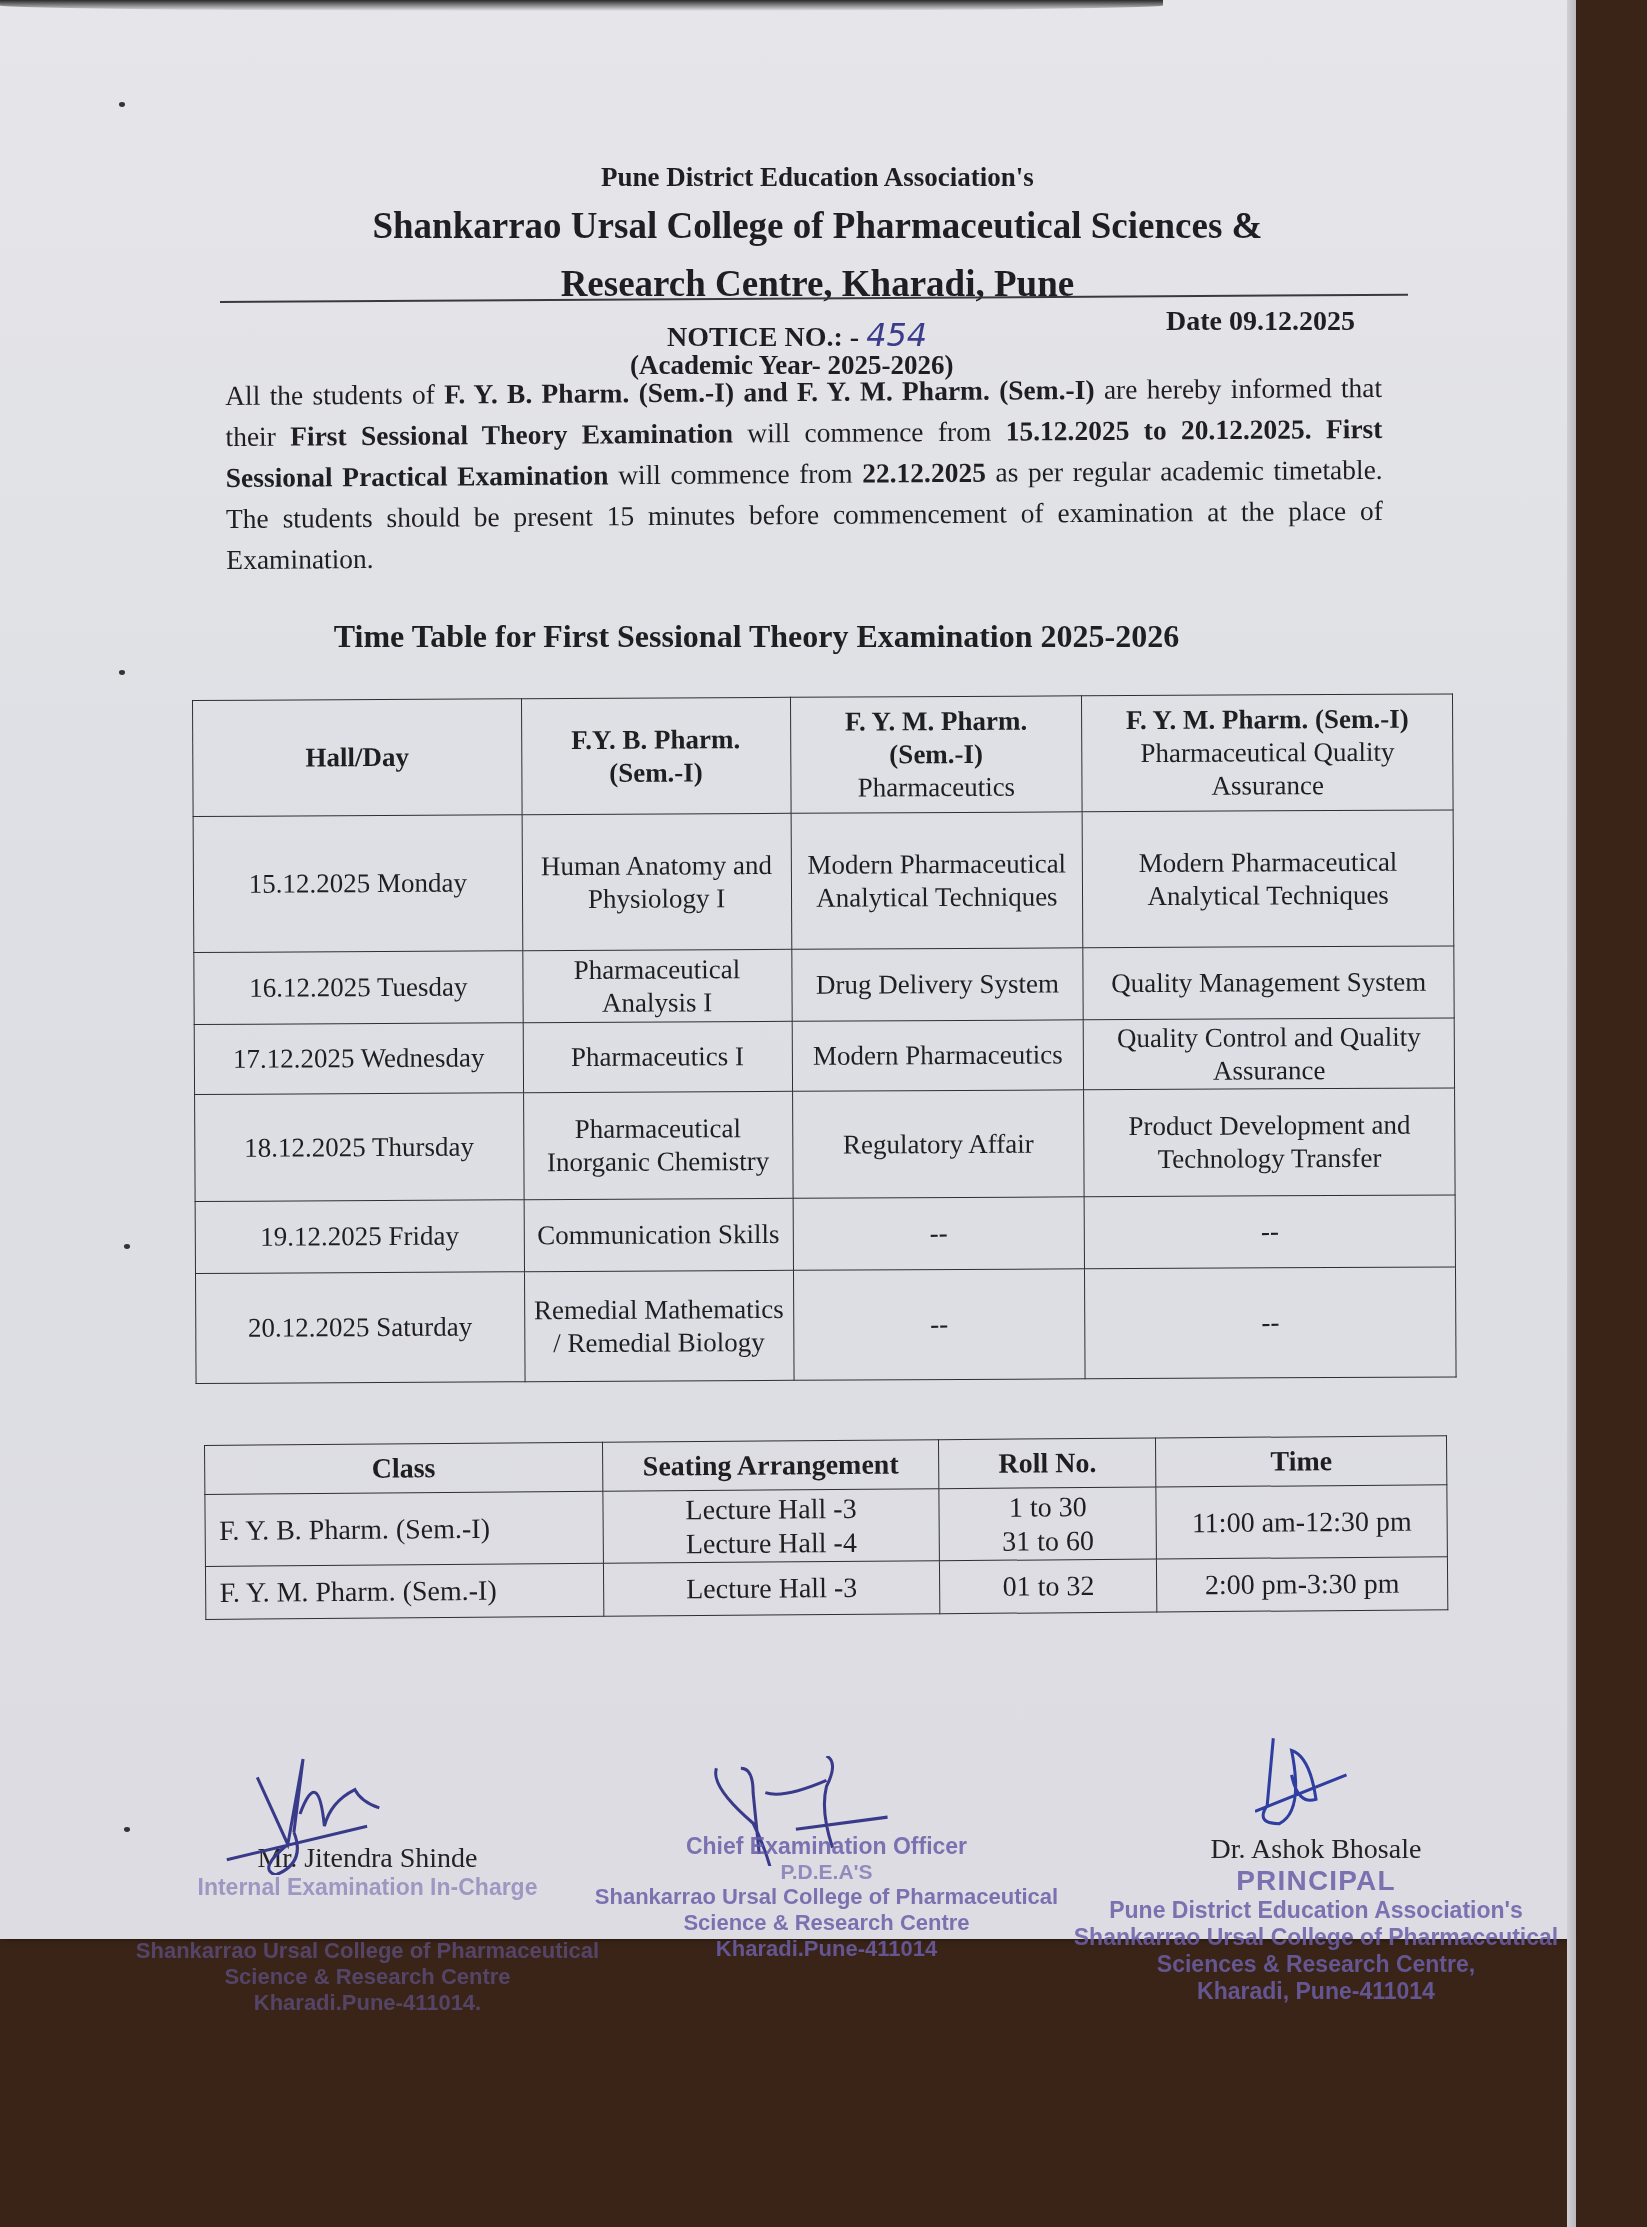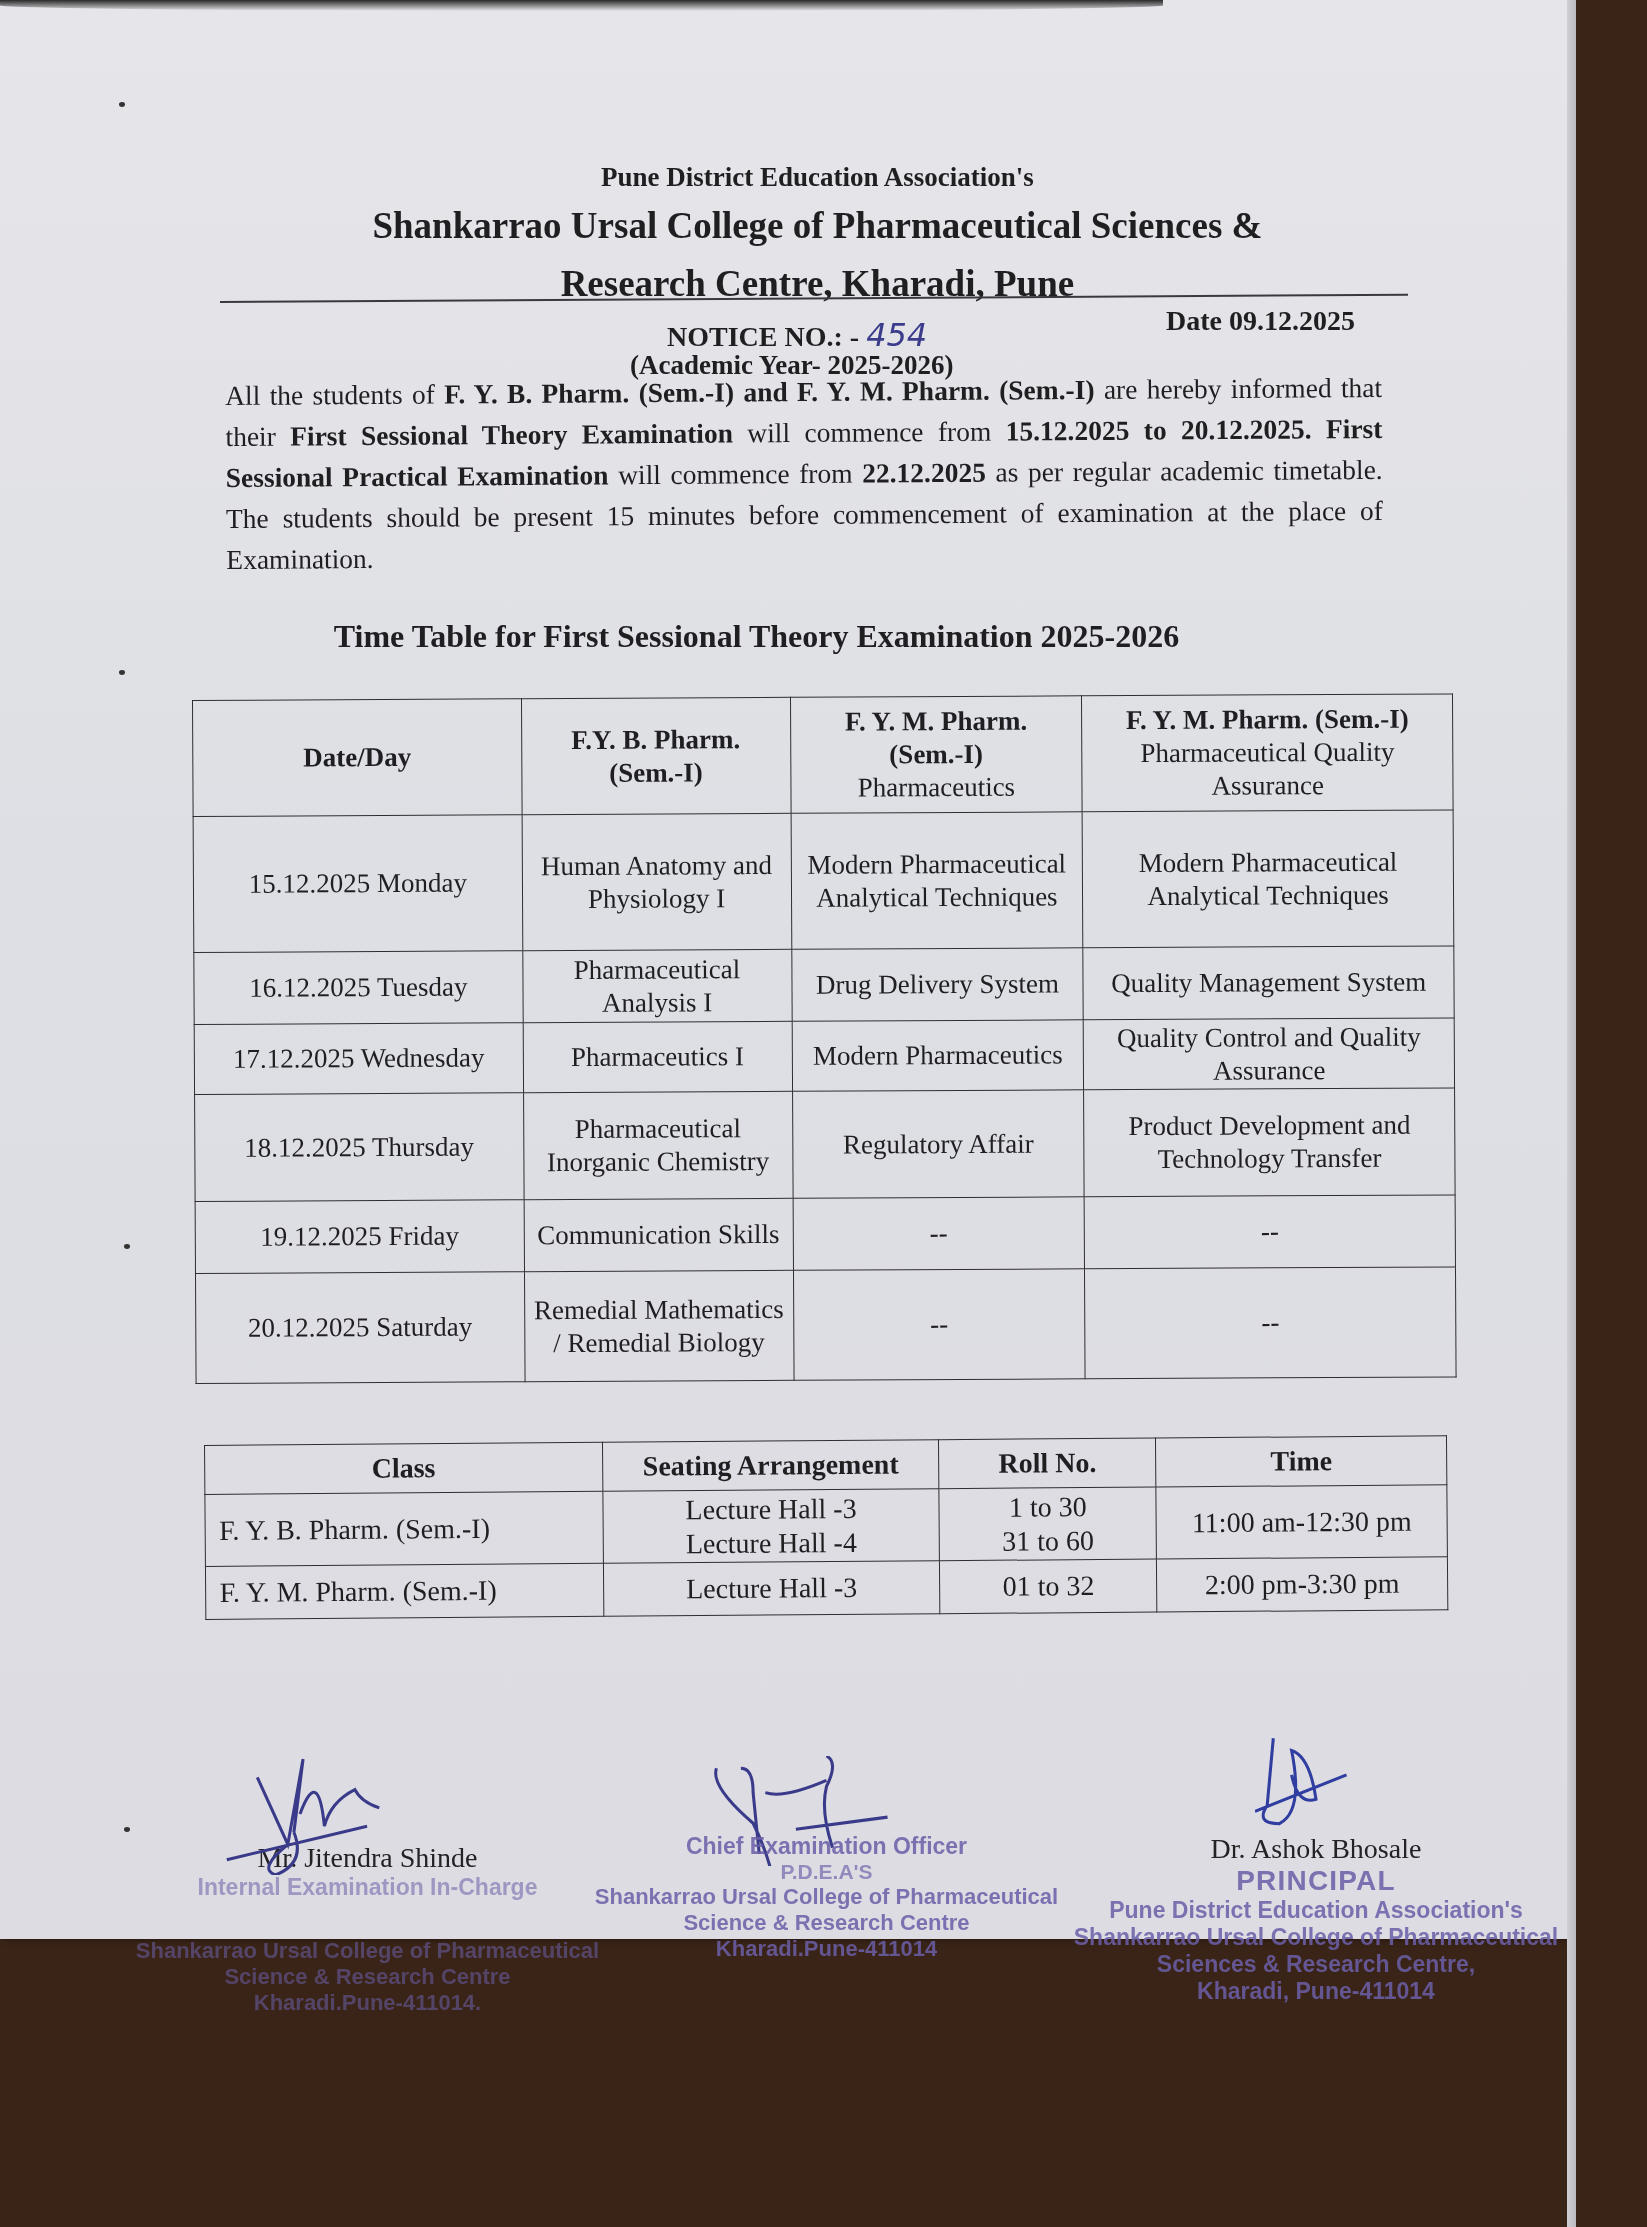--- a/index.html
+++ b/index.html
@@ -109,21 +109,21 @@
 
   <table class="tt">
     <colgroup>
       <col style="width:329px">
         <col style="width:269px">
         <col style="width:292px">
         <col style="width:371px">
     </colgroup>
     <tbody>
         <tr style="height:116px">
-      <th><span>Date/Day</span></th>
+      <th><span>Hall/Day</span></th>
       <th>
             <div>F.Y. B. Pharm.</div>
             <div>(Sem.-I)</div>
           </th>
       <th>
             <div>F. Y. M. Pharm.</div>
             <div>(Sem.-I)</div>
             <div class="plain">Pharmaceutics</div>
           </th>
       <th>

